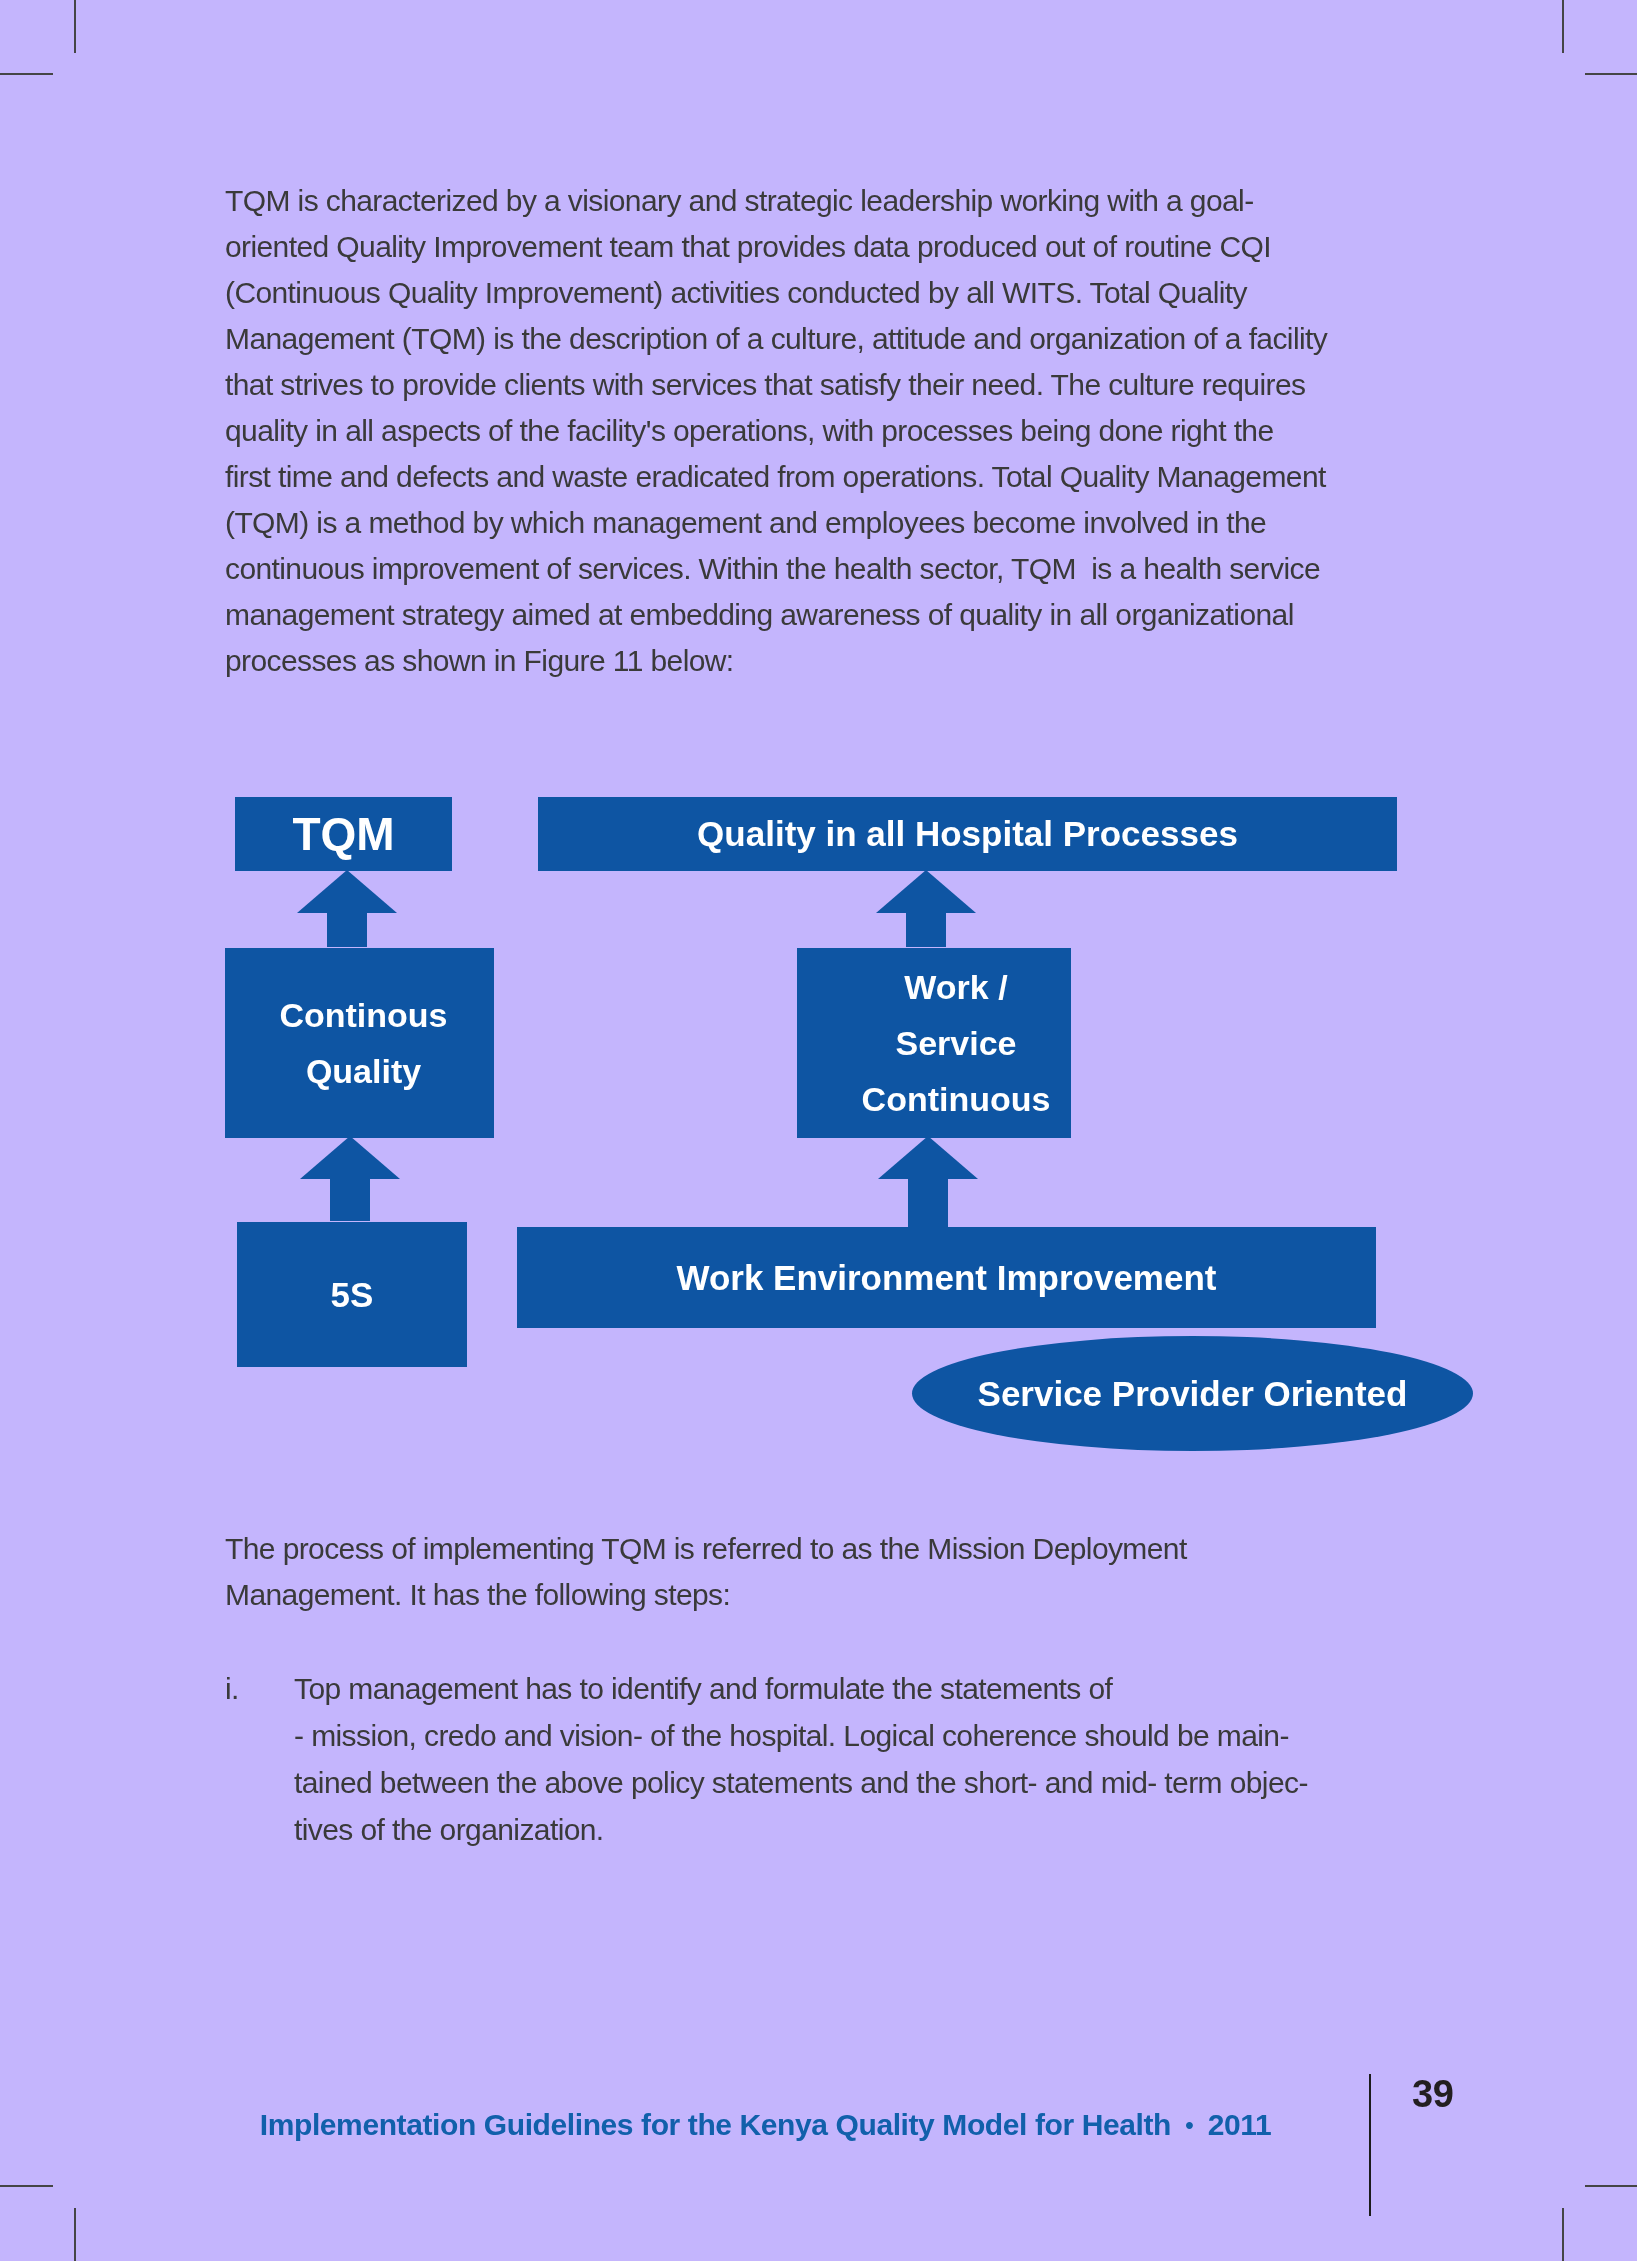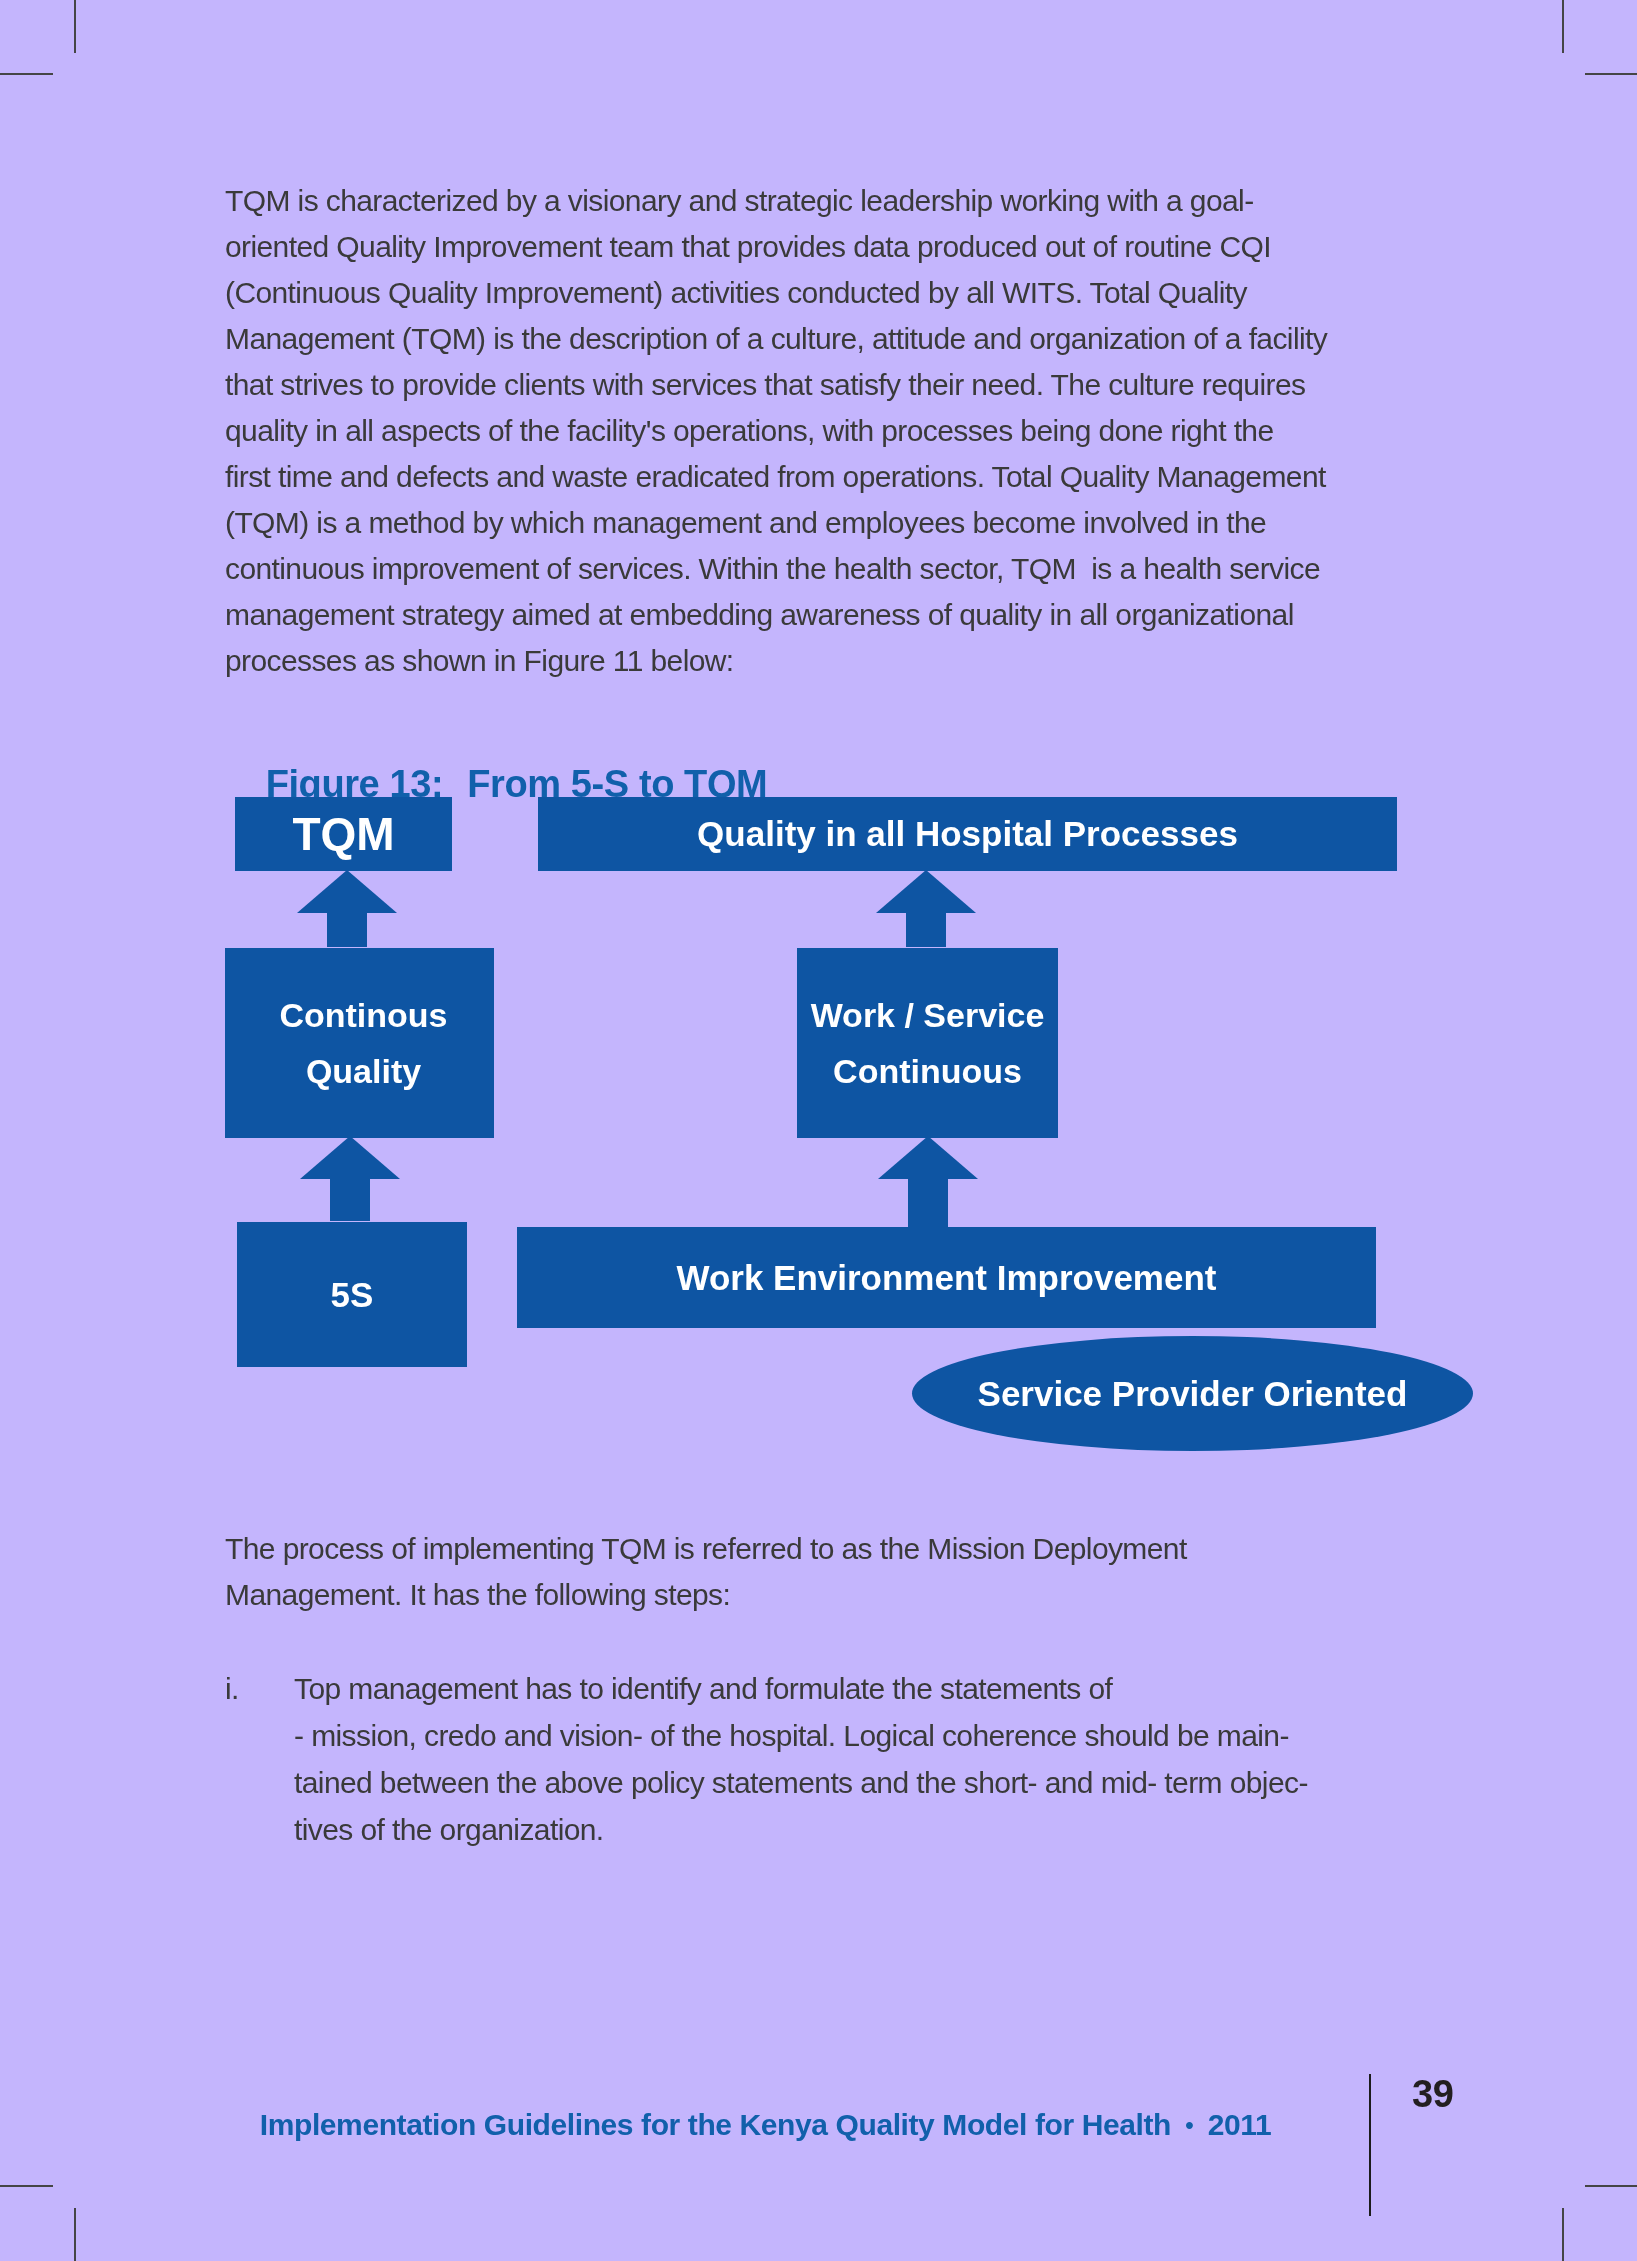--- a/index.html
+++ b/index.html
@@ -34,21 +34,21 @@
   .sechead .st2{margin-left:76px;}
   
   .node{
     position:absolute;background:#0e55a3;color:#ffffff;
     display:flex;align-items:center;justify-content:center;
     text-align:center;font-weight:700;z-index:2;
   }
   .node-tqm{left:235px;top:797px;width:217px;height:74px;font-size:46px;}
   .node-quality{left:538px;top:797px;width:859px;height:74px;font-size:35px;}
   .node-cq{left:225px;top:948px;width:261px;height:190px;font-size:34px;line-height:56px;flex-direction:column;padding-left:8px;}
-  .node-ws{left:797px;top:948px;width:261px;height:190px;font-size:34px;line-height:56px;flex-direction:column;}
+  .node-ws{left:797px;top:948px;width:230px;height:190px;font-size:34px;line-height:56px;flex-direction:column;padding-left:44px;}
   .node-5s{left:237px;top:1222px;width:230px;height:145px;font-size:35px;}
   .node-wei{left:517px;top:1227px;width:859px;height:101px;font-size:35px;}
   .node-ellipse{
     left:912px;top:1336px;width:561px;height:115px;font-size:35px;
     border-radius:50%;
   }
   .uparrow{position:absolute;z-index:1;}
   .uparrow .head{
     width:0;height:0;margin:0 auto;
     border-left:50px solid transparent;
@@ -106,23 +106,20 @@
     <div class="tline">Management (TQM) is the description of a culture, attitude and organization of a facility</div>
     <div class="tline">that strives to provide clients with services that satisfy their need. The culture requires</div>
     <div class="tline">quality in all aspects of the facility's operations, with processes being done right the</div>
     <div class="tline">first time and defects and waste eradicated from operations. Total Quality Management</div>
     <div class="tline">(TQM) is a method by which management and employees become involved in the</div>
     <div class="tline">continuous improvement of services. Within the health sector, TQM  is a health service</div>
     <div class="tline">management strategy aimed at embedding awareness of quality in all organizational</div>
     <div class="tline">processes as shown in Figure 11 below:</div>
   </div>
 
-  <div class="figtitle">
-    <span>Figure 13:</span><span class="ft2">From 5-S to TQM</span>
-  </div>
 
   <div>
     <div class="node node-tqm">
       <span>TQM</span>
     </div>
     <div class="node node-quality">
       <span>Quality in all Hospital Processes</span>
     </div>
     <div class="node node-cq">
       <span>Continous</span>

